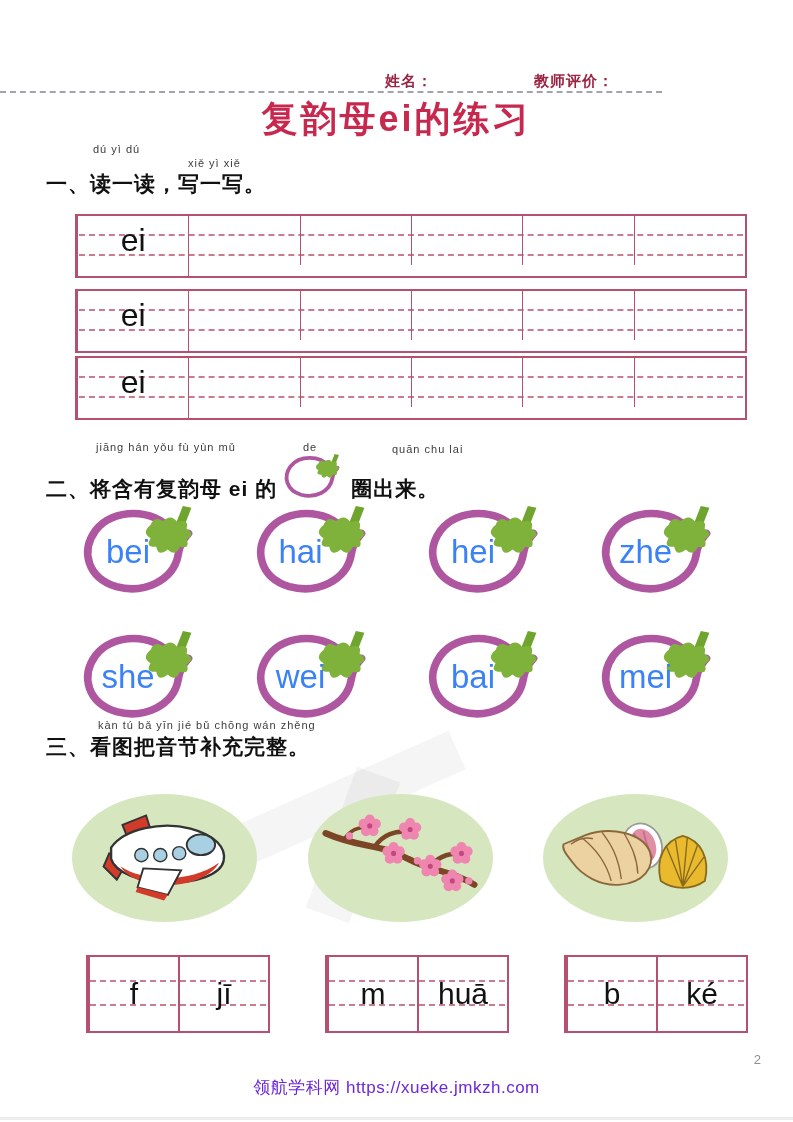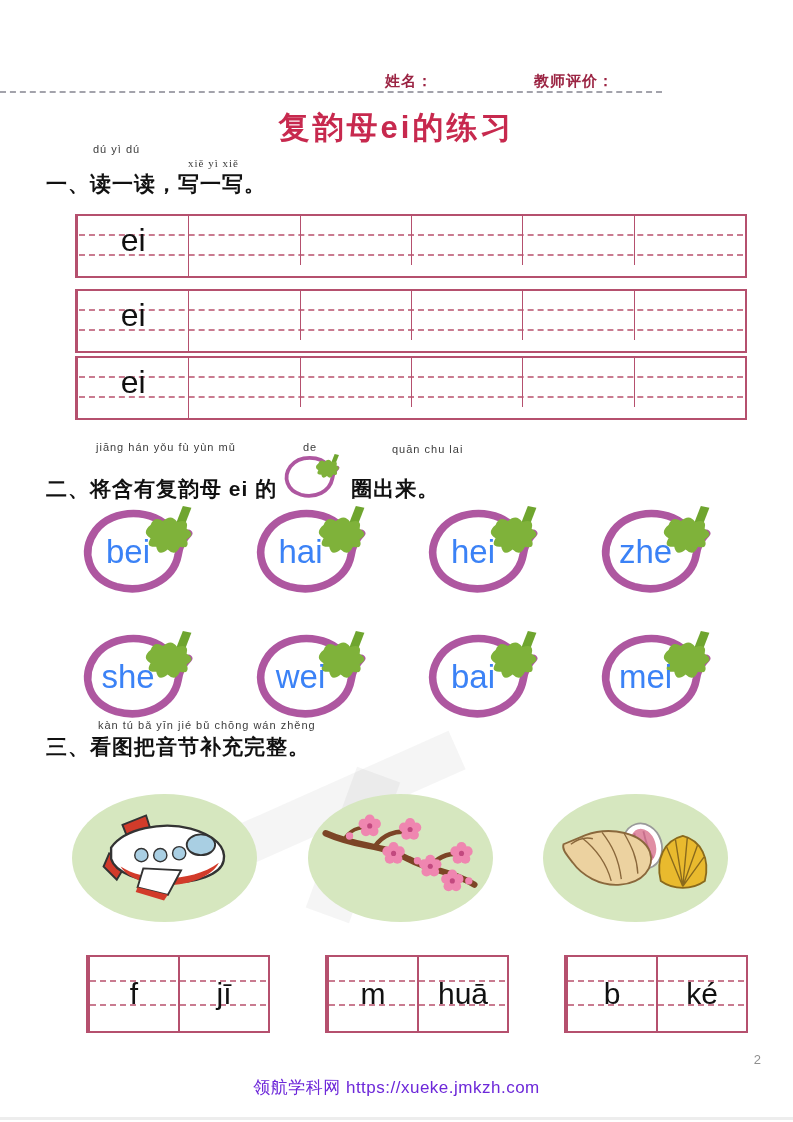--- a/index.html
+++ b/index.html
@@ -6,22 +6,22 @@
   body{
     width:793px;height:1122px;position:relative;background:#fff;overflow:hidden;
     font-family:"Liberation Sans","DejaVu Sans",sans-serif;color:#1a1a1a;
   }
   
   .head-rule{position:absolute;left:0;top:64px;width:662px;height:27px;border-bottom:2px dashed #a3a3ab;}
   .head-label{position:absolute;top:72px;font-size:15px;font-weight:bold;color:#9b2443;letter-spacing:1px;}
   .head-label.name{left:385px;}
   .head-label.teacher{left:534px;}
   
-  .page-title{position:absolute;top:107px;left:0;width:100%;text-align:center;
-    font-size:31px;font-weight:bold;color:#c7294e;letter-spacing:3px;}
+  .page-title{position:absolute;top:95px;left:0;width:100%;text-align:center;
+    font-size:36px;font-weight:bold;color:#c7294e;letter-spacing:3px;}
   
   .pinyin{position:absolute;font-size:11px;color:#3c3c3c;letter-spacing:1px;white-space:nowrap;}
   .sec-heading{position:absolute;left:46px;font-size:21px;font-weight:600;color:#111;letter-spacing:1px;white-space:nowrap;}
   
   .write-row{position:absolute;left:75px;width:668px;height:60px;border:2px solid #b5506e;
     display:grid;grid-template-columns:repeat(6,1fr);background:#fff;}
   .write-row .dash{position:absolute;left:2px;right:2px;height:0;border-top:2px dashed #c97b90;pointer-events:none;}
   .write-row .dash.d1{top:18px;} .write-row .dash.d2{top:38px;}
   .wc{border-left:1.5px solid #b5506e;display:flex;align-items:center;justify-content:center;
     font-size:32px;color:#111;position:relative;z-index:1;}
@@ -156,21 +156,21 @@
   </defs>
 </svg>
 
 <div class="head-rule"></div>
 <span class="head-label name">姓名：</span>
 <span class="head-label teacher">教师评价：</span>
 
 <div class="page-title">复韵母ei的练习</div>
 
 <span class="pinyin" style="left:93px;top:143px;">dú yì dú</span>
-<span class="pinyin" style="left:188px;top:157px;font-family:Liberation Serif, serif;">xiě yì xiě</span>
+<span class="pinyin" style="left:188px;top:157px;">xiě yì xiě</span>
 <div class="sec-heading" style="top:170px;">一、读一读，写一写。</div>
 
 <div class="write-row" style="top:214px;">
   <div class="dash d1"></div>
     <div class="dash d2"></div>
   <div class="wc">ei</div>
   <div class="wc"></div>
   <div class="wc"></div>
   <div class="wc"></div>
   <div class="wc"></div>

